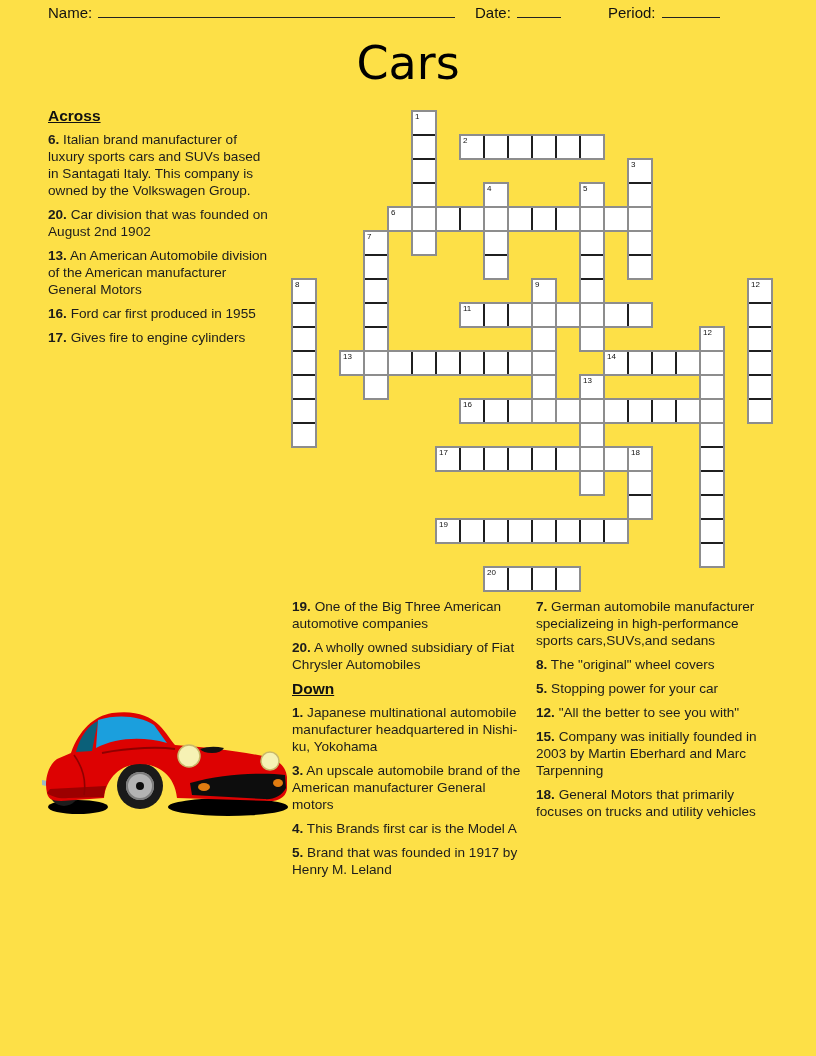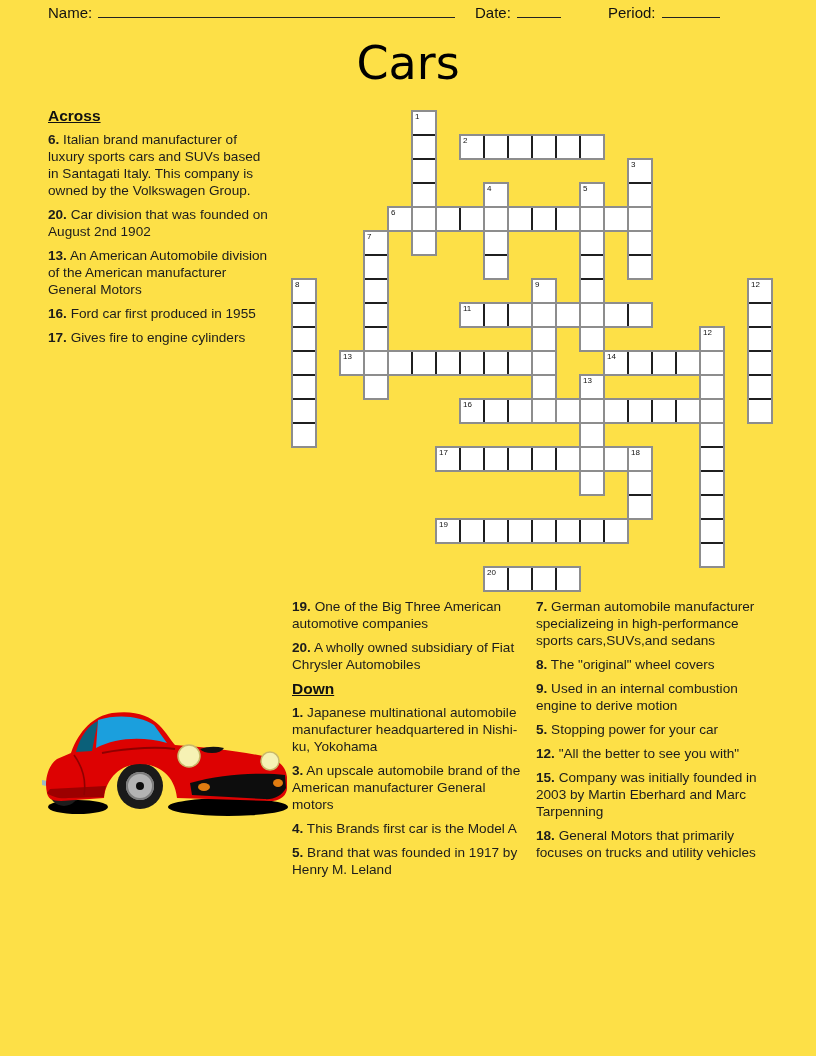--- a/index.html
+++ b/index.html
@@ -258,21 +258,20 @@
         <p class="clue"><b>3.</b> An upscale automobile brand of the American manufacturer General motors</p>
         <p class="clue"><b>4.</b> This Brands first car is the Model A</p>
         <p class="clue"><b>5.</b> Brand that was founded in 1917 by Henry M. Leland</p>
       </div>
   </div>
 
   <div id="right-col" class="clue-col">
     <div id="down-right-list">
         <p class="clue"><b>7.</b> German automobile manufacturer specializeing in high-performance sports cars,SUVs,and sedans</p>
         <p class="clue"><b>8.</b> The "original" wheel covers</p>
-        <p class="clue"><b>9.</b> Used in an internal combustion engine to derive motion</p>
         <p class="clue"><b>5.</b> Stopping power for your car</p>
         <p class="clue"><b>12.</b> "All the better to see you with"</p>
         <p class="clue"><b>15.</b> Company was initially founded in 2003 by Martin Eberhard and Marc Tarpenning</p>
         <p class="clue"><b>18.</b> General Motors that primarily focuses on trucks and utility vehicles</p>
       </div>
   </div>
 
   <svg id="car" viewBox="0 0 252 136" aria-hidden="true">
 
     <ellipse cx="188" cy="104" rx="60" ry="9" fill="#000"></ellipse>

